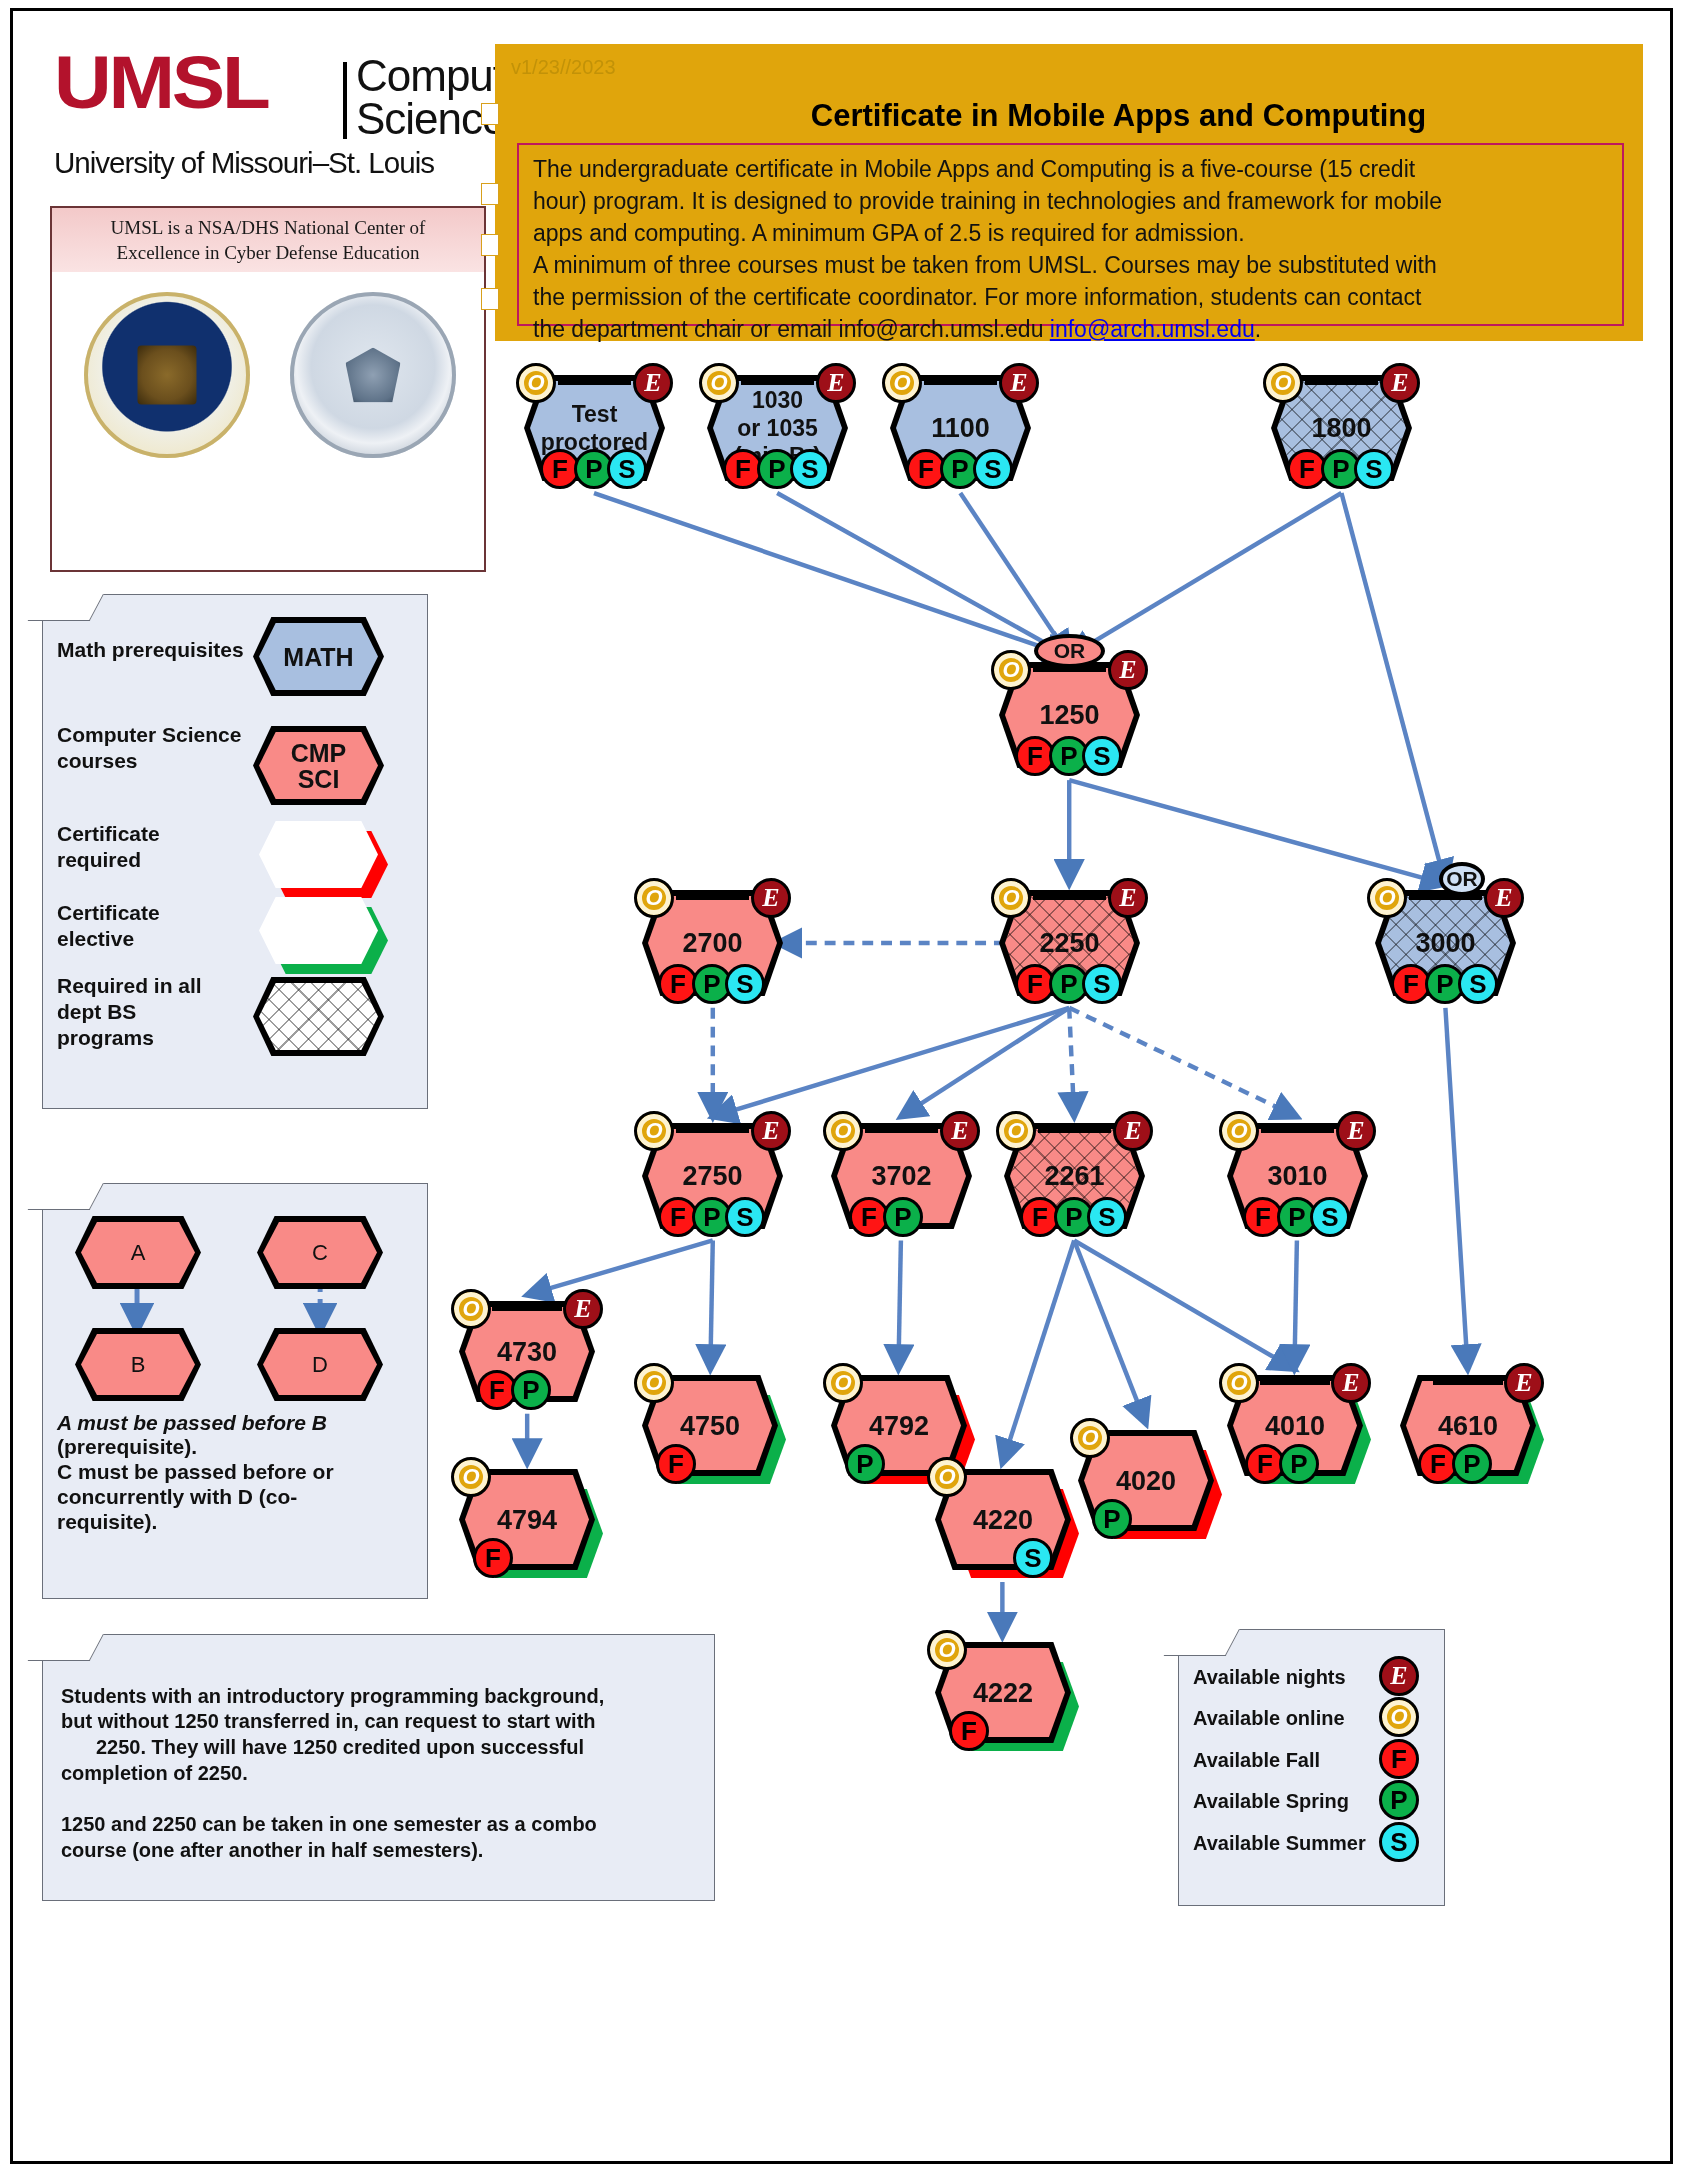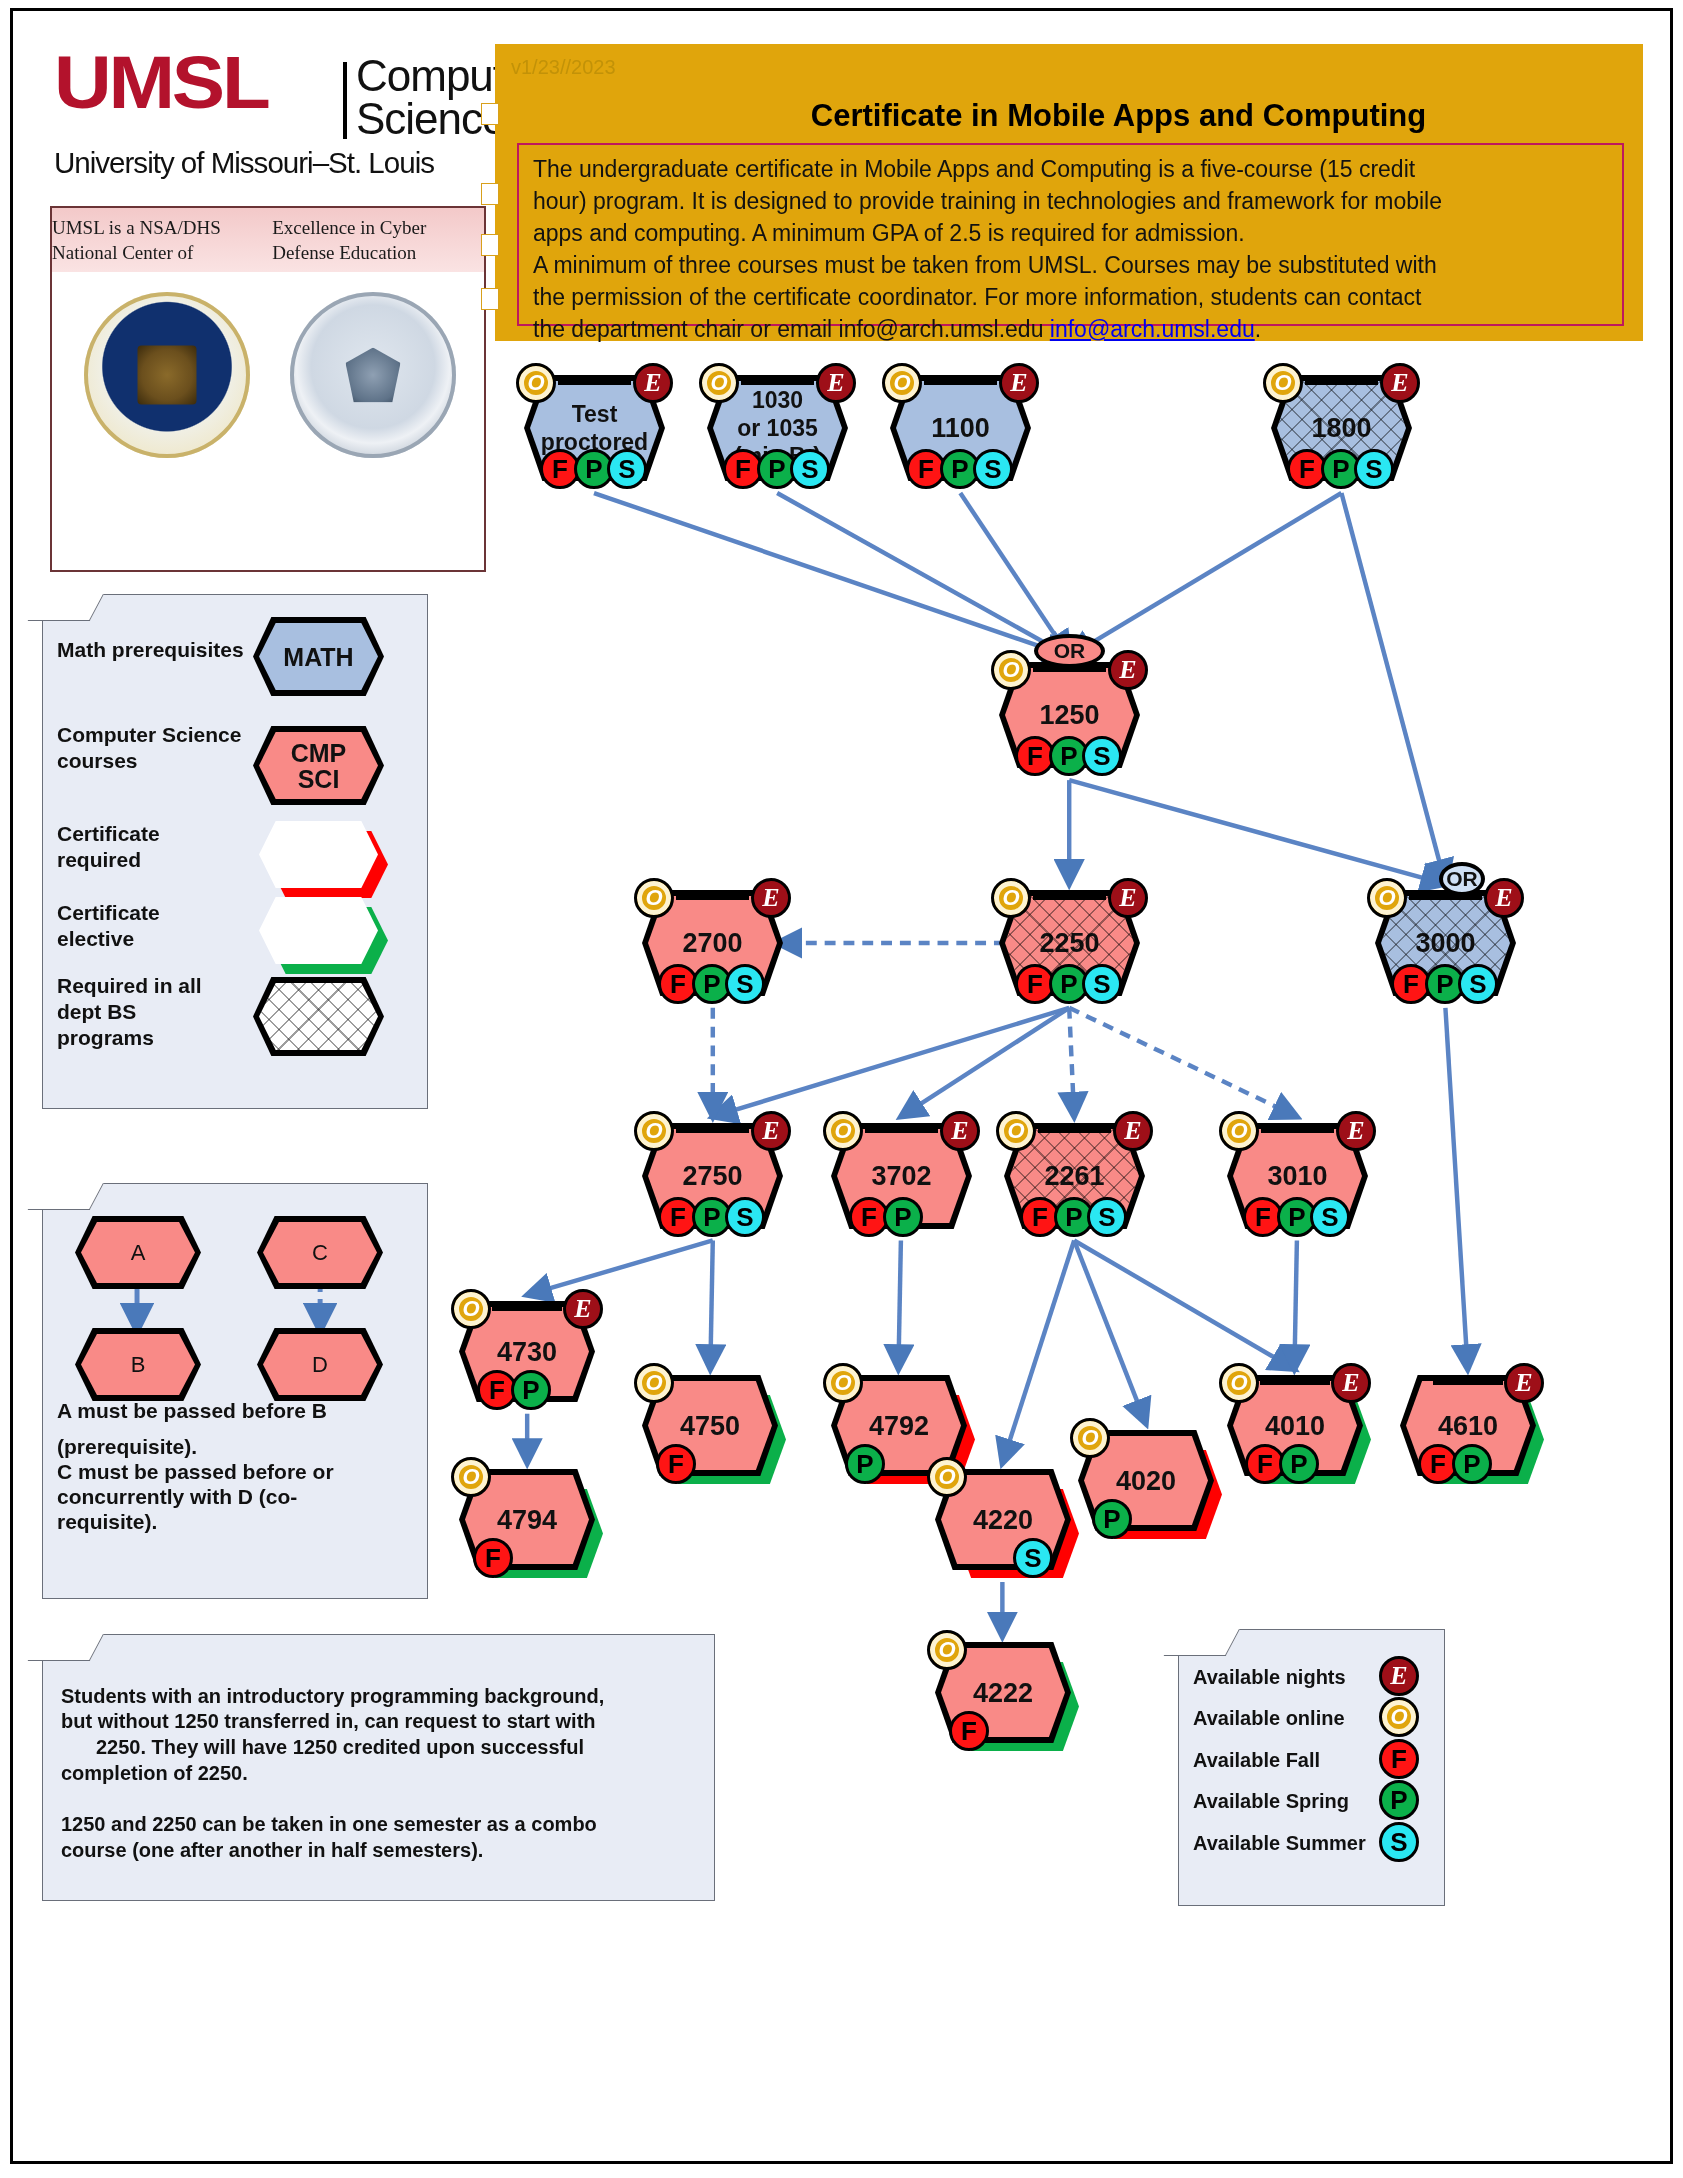--- a/index.html
+++ b/index.html
@@ -37,21 +37,21 @@
   }
 
   
   #nsa-card {
     position:absolute; left:50px; top:206px; width:436px; height:366px;
     border:2px solid #6b3436; background:#fff;
   }
   #nsa-banner {
     position:absolute; left:0; top:0; width:100%; height:64px;
     background:linear-gradient(to bottom,#f3c9c9,#fae3e3);
-    display:flex; flex-direction:row; align-items:center; justify-content:center;
+    display:flex; flex-direction:column; align-items:center; justify-content:center;
     font-family:"Liberation Serif", serif; font-size:19px; color:#1a1a1a; line-height:25px;
   }
   .seal { position:absolute; width:166px; height:166px; border-radius:50%; }
   #seal-nsa { left:32px; top:84px;
     background:radial-gradient(circle at 50% 45%, #10306e 0%, #10306e 52%, #f0efe4 53%, #efe9cf 72%, #c9b26a 80%, #f4f2e6 100%);
     box-shadow: inset 0 0 0 4px #c9b26a;
   }
   #seal-nsa::after { content:""; position:absolute; left:50%; top:50%; width:59px; height:59px;
     transform:translate(-50%,-50%); border-radius:4px;
     background:radial-gradient(circle,#8a6a2a 0%, #6b4f1d 60%, #3a2a0c 100%);
@@ -297,21 +297,21 @@
       <div class="body pink" style="font-size:22px; font-weight:normal;">C</div>
     </div>
     <div class="samp" style="left:38px; top:150px; width:114px; height:61px;">
       <div class="ring"></div>
       <div class="body pink" style="font-size:22px; font-weight:normal;">B</div>
     </div>
     <div class="samp" style="left:220px; top:150px; width:114px; height:61px;">
       <div class="ring"></div>
       <div class="body pink" style="font-size:22px; font-weight:normal;">D</div>
     </div>
-    <div class="prq-text" style="top:214px;">A must be passed before  B</div>
+    <div class="prq-text" style="top:226px;font-style:italic;">A must be passed before  B</div>
     <div class="prq-text" style="top:250px;">(prerequisite).</div>
     <div class="prq-text" style="top:275px;">C must be passed before or</div>
     <div class="prq-text" style="top:300px;">concurrently with D (co-</div>
     <div class="prq-text" style="top:325px;">requisite).</div>
   </div>
 
   <div class="note-card" id="note-box">
     <div class="note-text" style="top:48px;">Students with an introductory programming background,</div>
     <div class="note-text" style="top:73px;">but without 1250 transferred in, can request to start with</div>
     <div class="note-text" style="top:99px;margin-left:35px;">2250. They will have 1250 credited upon successful</div>

